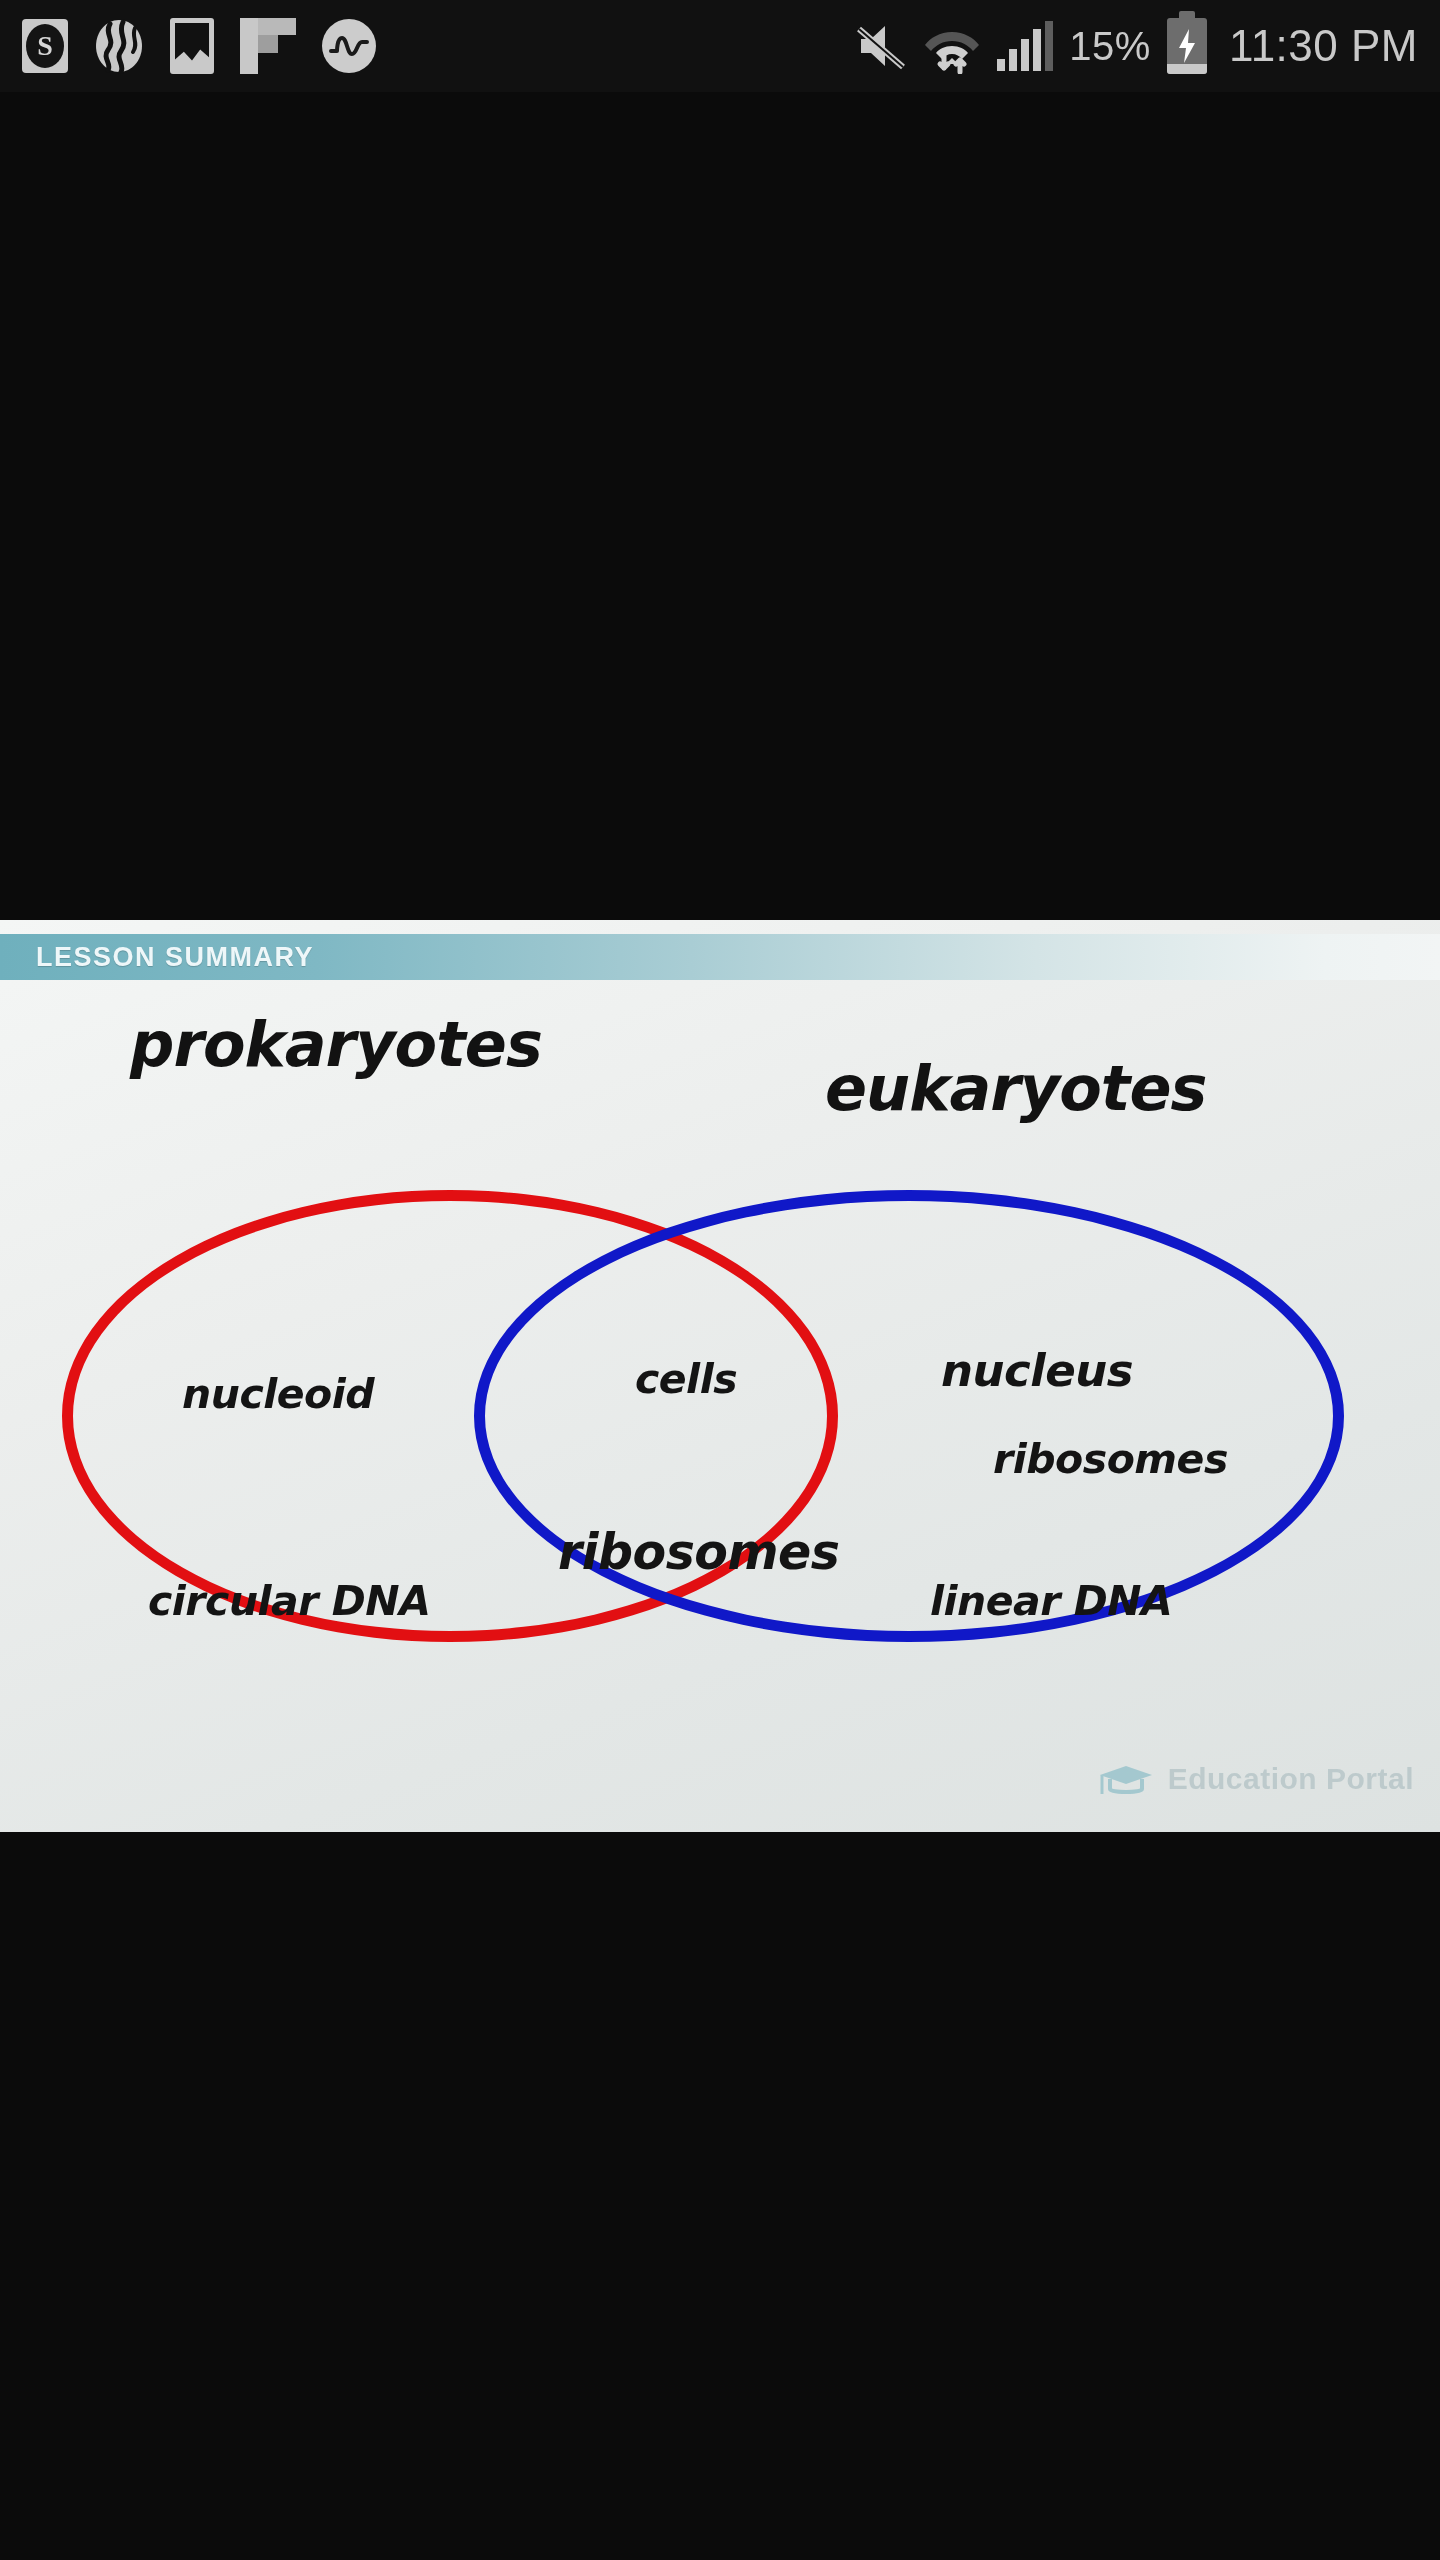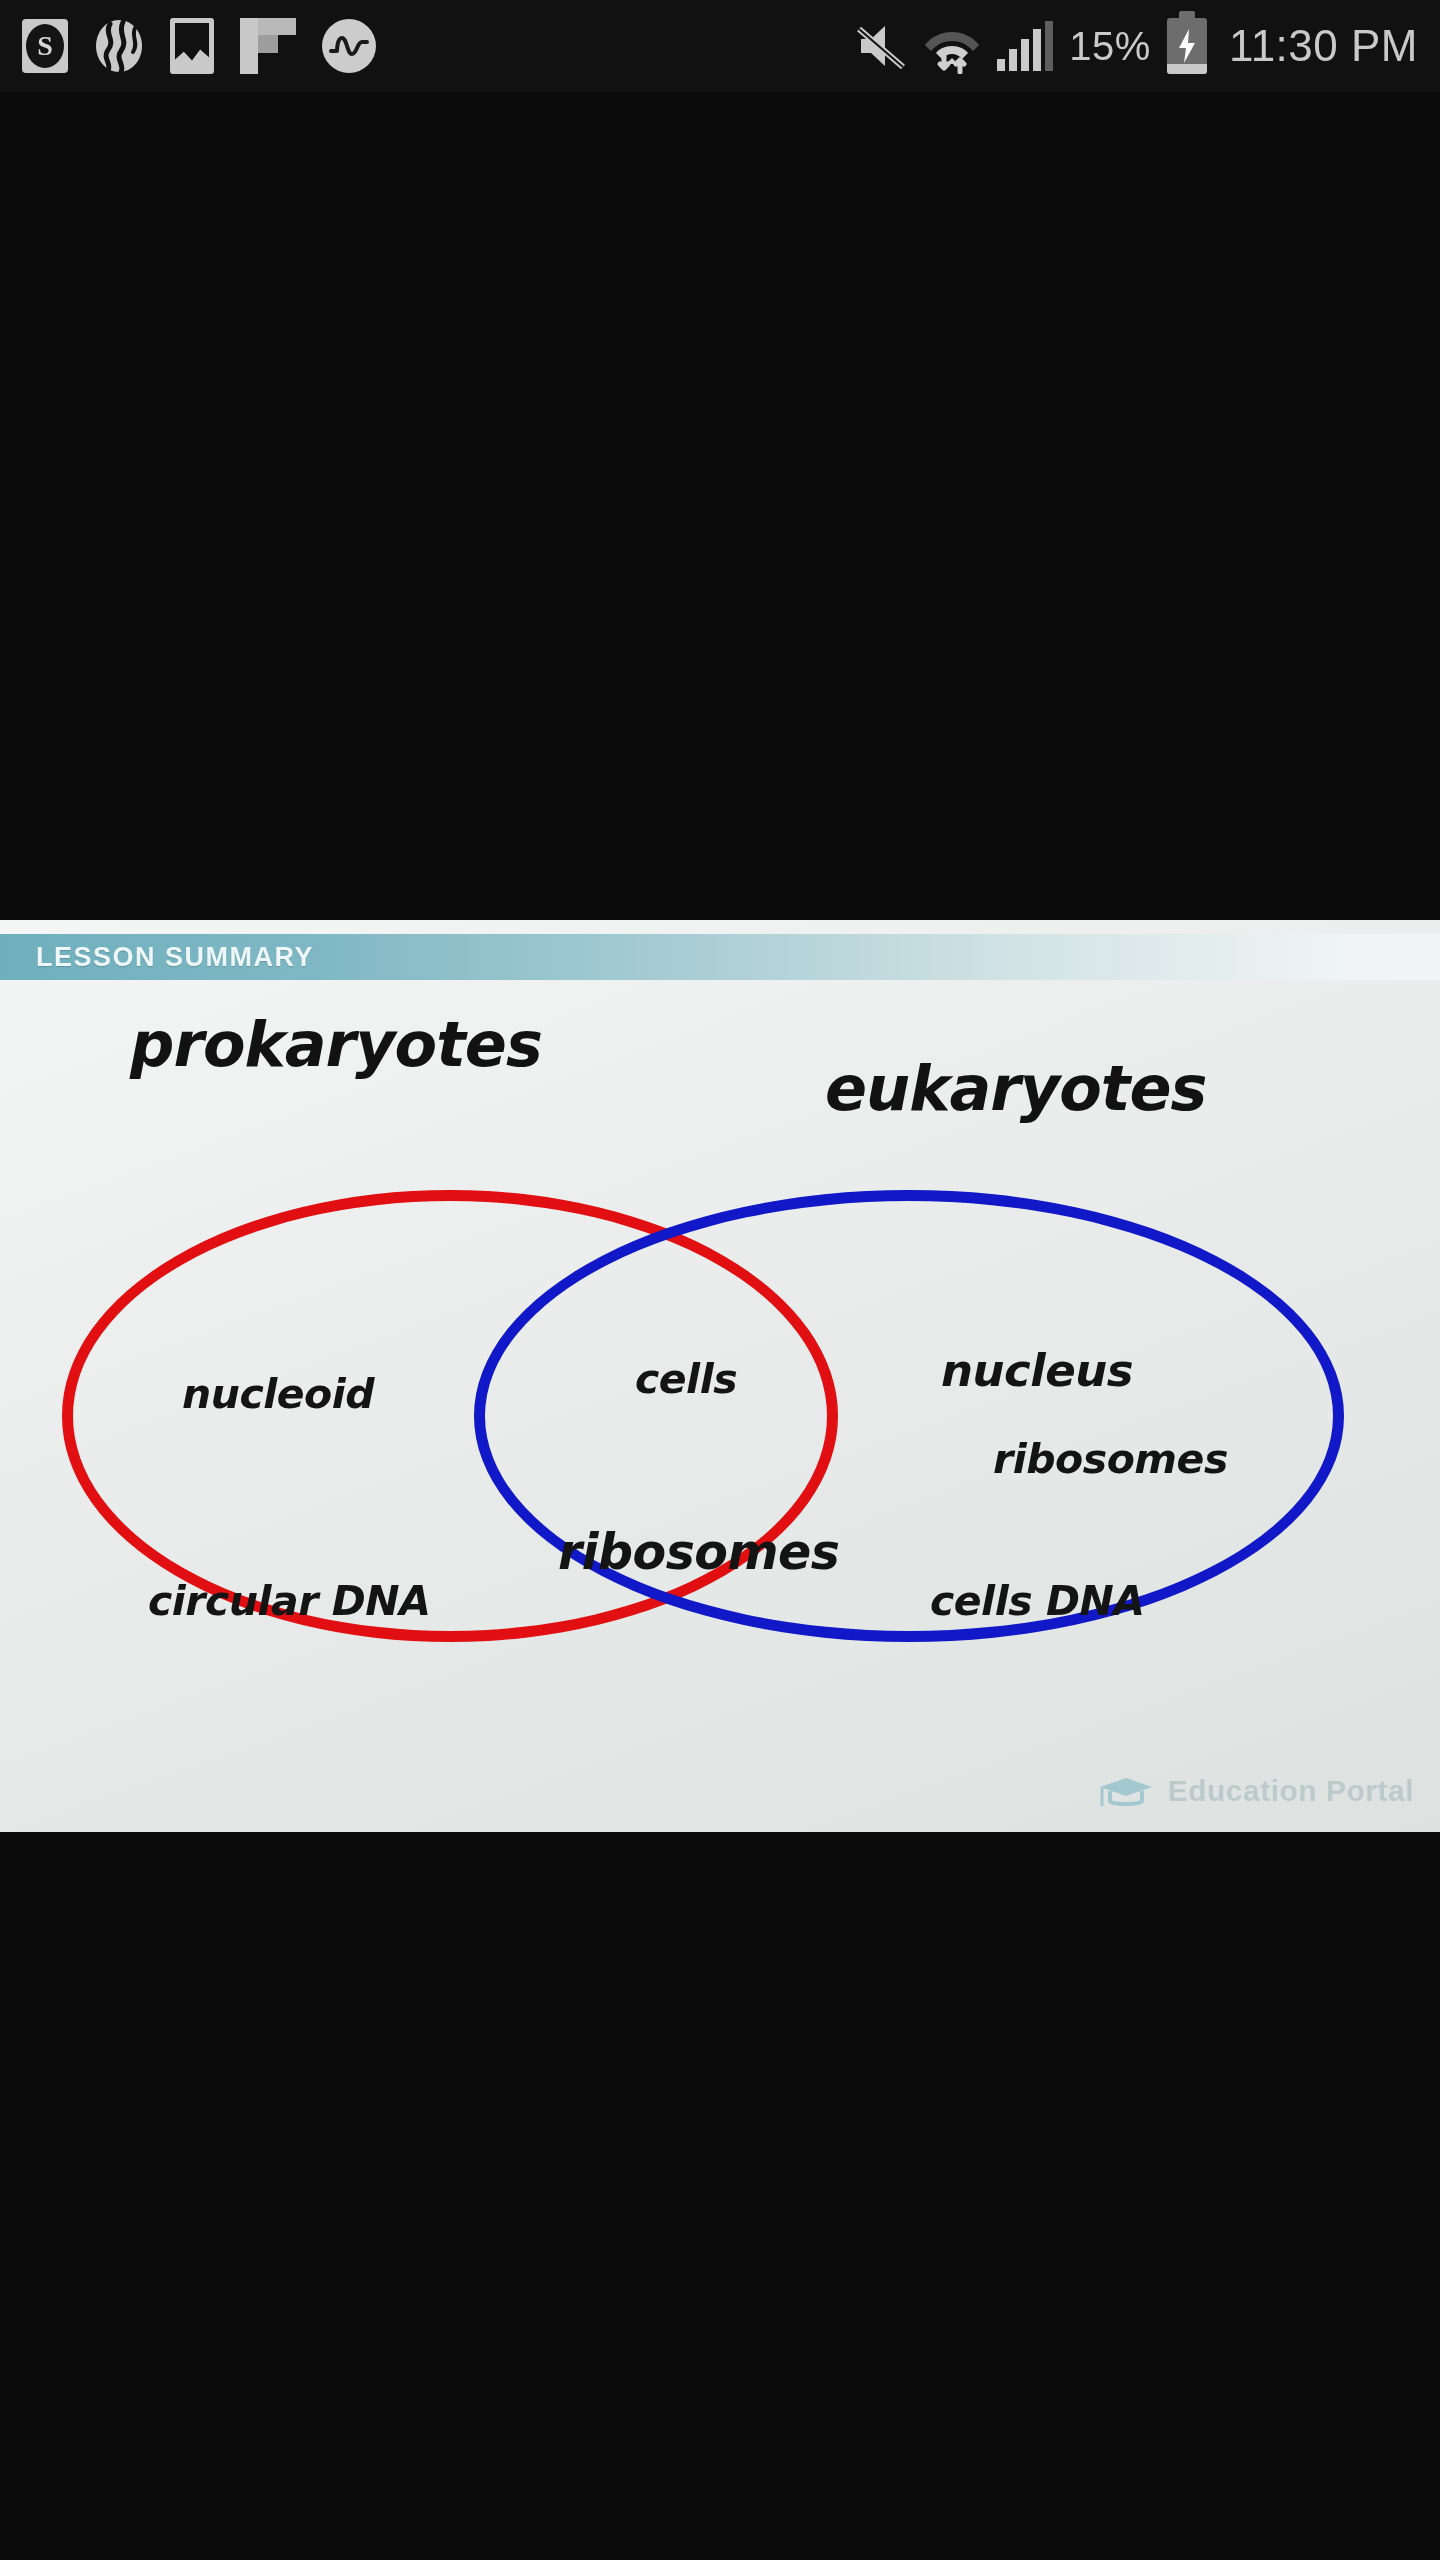--- a/index.html
+++ b/index.html
@@ -148,21 +148,21 @@
   .lbl.nucleoid   { left:182px;  top:450px; font-size:41px; }
   .lbl.circular   { left:148px;  top:657px; font-size:41px; }
   .lbl.cells      { left:635px;  top:435px; font-size:41px; }
   .lbl.membrane   { left:502px;  top:517px; font-size:43px; }
   .lbl.ribosomes  { left:558px;  top:604px; font-size:49px; }
   .lbl.nucleus    { left:941px;  top:424px; font-size:45px; }
   .lbl.organelles { left:993px;  top:515px; font-size:41px; }
   .lbl.lineardna  { left:930px;  top:657px; font-size:41px; }
 
   .watermark{
-    position:absolute; right:26px; bottom:24px;
+    position:absolute; right:26px; bottom:36px;
     display:flex; align-items:center; gap:14px;
     opacity:.52;
   }
   .watermark .cap-icon{ width:56px; height:34px; }
   .watermark .wm-text{
     color:#9fb4b8; font-size:30px; font-weight:bold; letter-spacing:0.5px;
     font-family:"Liberation Sans", sans-serif;
   }
 </style>
 </head>
@@ -261,21 +261,21 @@
       <div class="ring blue"></div>
 
       <div class="lbl nucleoid">nucleoid</div>
       <div class="lbl circular">circular DNA</div>
 
       <div class="lbl cells">cells</div>
       <div class="lbl ribosomes">ribosomes</div>
 
       <div class="lbl nucleus">nucleus</div>
       <div class="lbl organelles">ribosomes</div>
-      <div class="lbl lineardna">cells DNA</div>
+      <div class="lbl lineardna">linear DNA</div>
     </div>
 
     <div class="watermark">
       <svg class="cap-icon" viewBox="0 0 56 34" aria-hidden="true">
         <path d="M28 4 L54 13 L28 22 L2 13 Z" fill="#6fb0bd"></path>
         <path d="M12 17 V27 C12 31 44 31 44 27 V17" fill="none" stroke="#6fb0bd" stroke-width="4"></path>
         <line x1="4" y1="13" x2="4" y2="32" stroke="#6fb0bd" stroke-width="3"></line>
       </svg>
       <span class="wm-text">Education Portal</span>
     </div>

